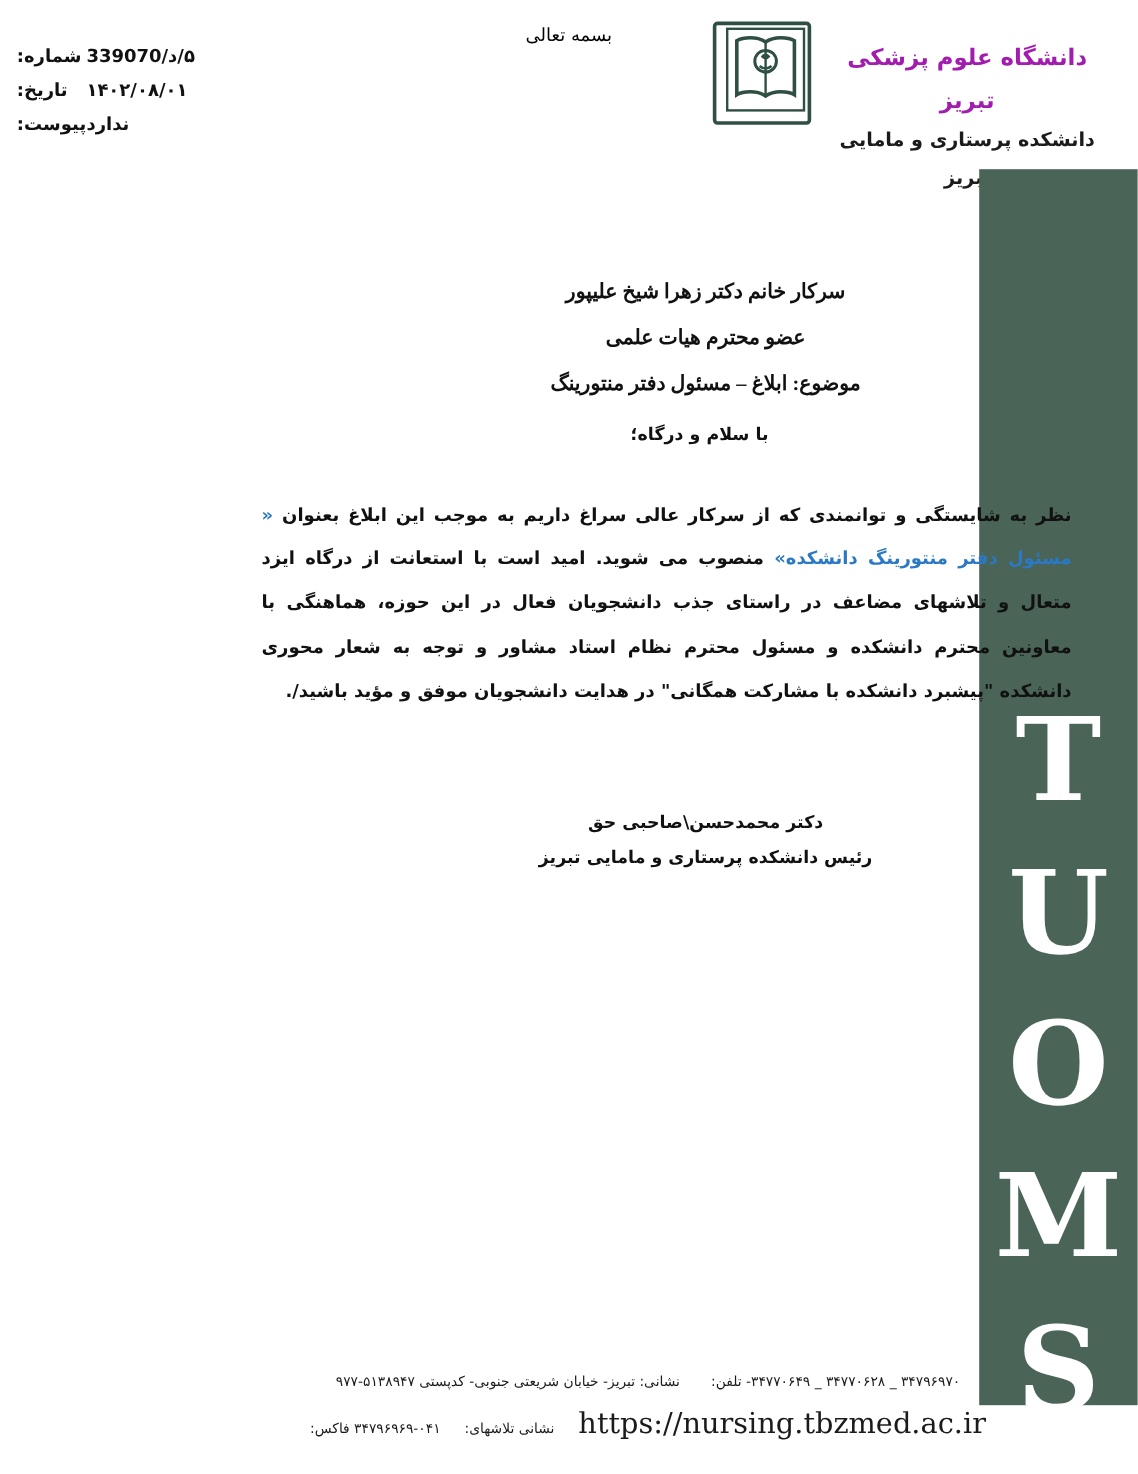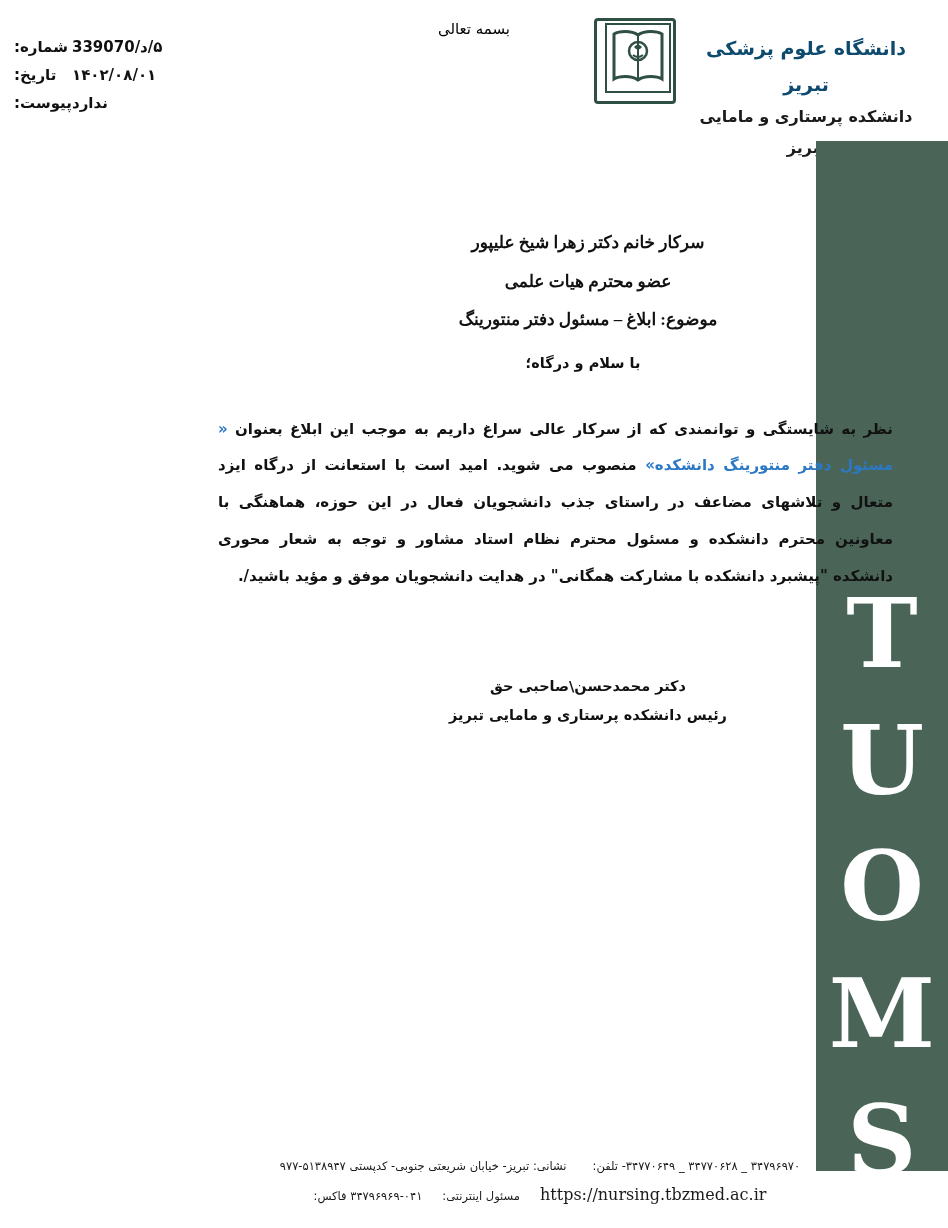--- a/index.html
+++ b/index.html
@@ -37,21 +37,21 @@
     gap: 12px;
   }
   .letterhead-text {
     text-align: center;
     padding-top: 12px;
     line-height: 1.9;
   }
   .letterhead-line1 {
     font-size: 19px;
     font-weight: bold;
-    color: #0c4a6e;
+    color: #a21caf;
     letter-spacing: 0.5px;
   }
   .letterhead-line2 {
     font-size: 16px;
     font-weight: bold;
     color: #1b1b1b;
     letter-spacing: 0.5px;
   }
 
   .logo-box {
@@ -195,21 +195,21 @@
     display: flex;
     flex-direction: row;
     justify-content: center;
     align-items: baseline;
     gap: 26px;
   }
   .footer-item { white-space: nowrap; }
   .footer-label { font-weight: normal; }
   .footer-url {
     font-family: "DejaVu Serif", "Liberation Serif", serif;
-    font-size: 16px;
+    font-size: 24px;
     direction: ltr;
     unicode-bidi: embed;
   }
   .footer-row2 {
     display: flex;
     flex-direction: row;
     justify-content: center;
     align-items: baseline;
     gap: 20px;
     margin-top: 2px;
@@ -289,19 +289,19 @@
 <div class="footer">
   <div class="footer-row">
     <span class="footer-item">
       <span class="footer-label">۳۴۷۹۶۹۷۰ _ ۳۴۷۷۰۶۲۸ _ ۳۴۷۷۰۶۴۹-</span>
       <span class="footer-label">تلفن:</span>
     </span>
     <span class="footer-item">نشانی: تبریز- خیابان شریعتی جنوبی- کدپستی ۵۱۳۸۹۴۷-۹۷۷</span>
   </div>
   <div class="footer-row2">
     <span class="footer-url">https://nursing.tbzmed.ac.ir</span>
-    <span class="footer-item">مسئول اینترنتی:</span>
+    <span class="footer-item">نشانی تلاشهای:</span>
     <span class="footer-item">
       <span class="footer-label">۳۴۷۹۶۹۶۹-۰۴۱</span>
       <span class="footer-label">فاکس:</span>
     </span>
   </div>
 </div>
 
 </body></html>

